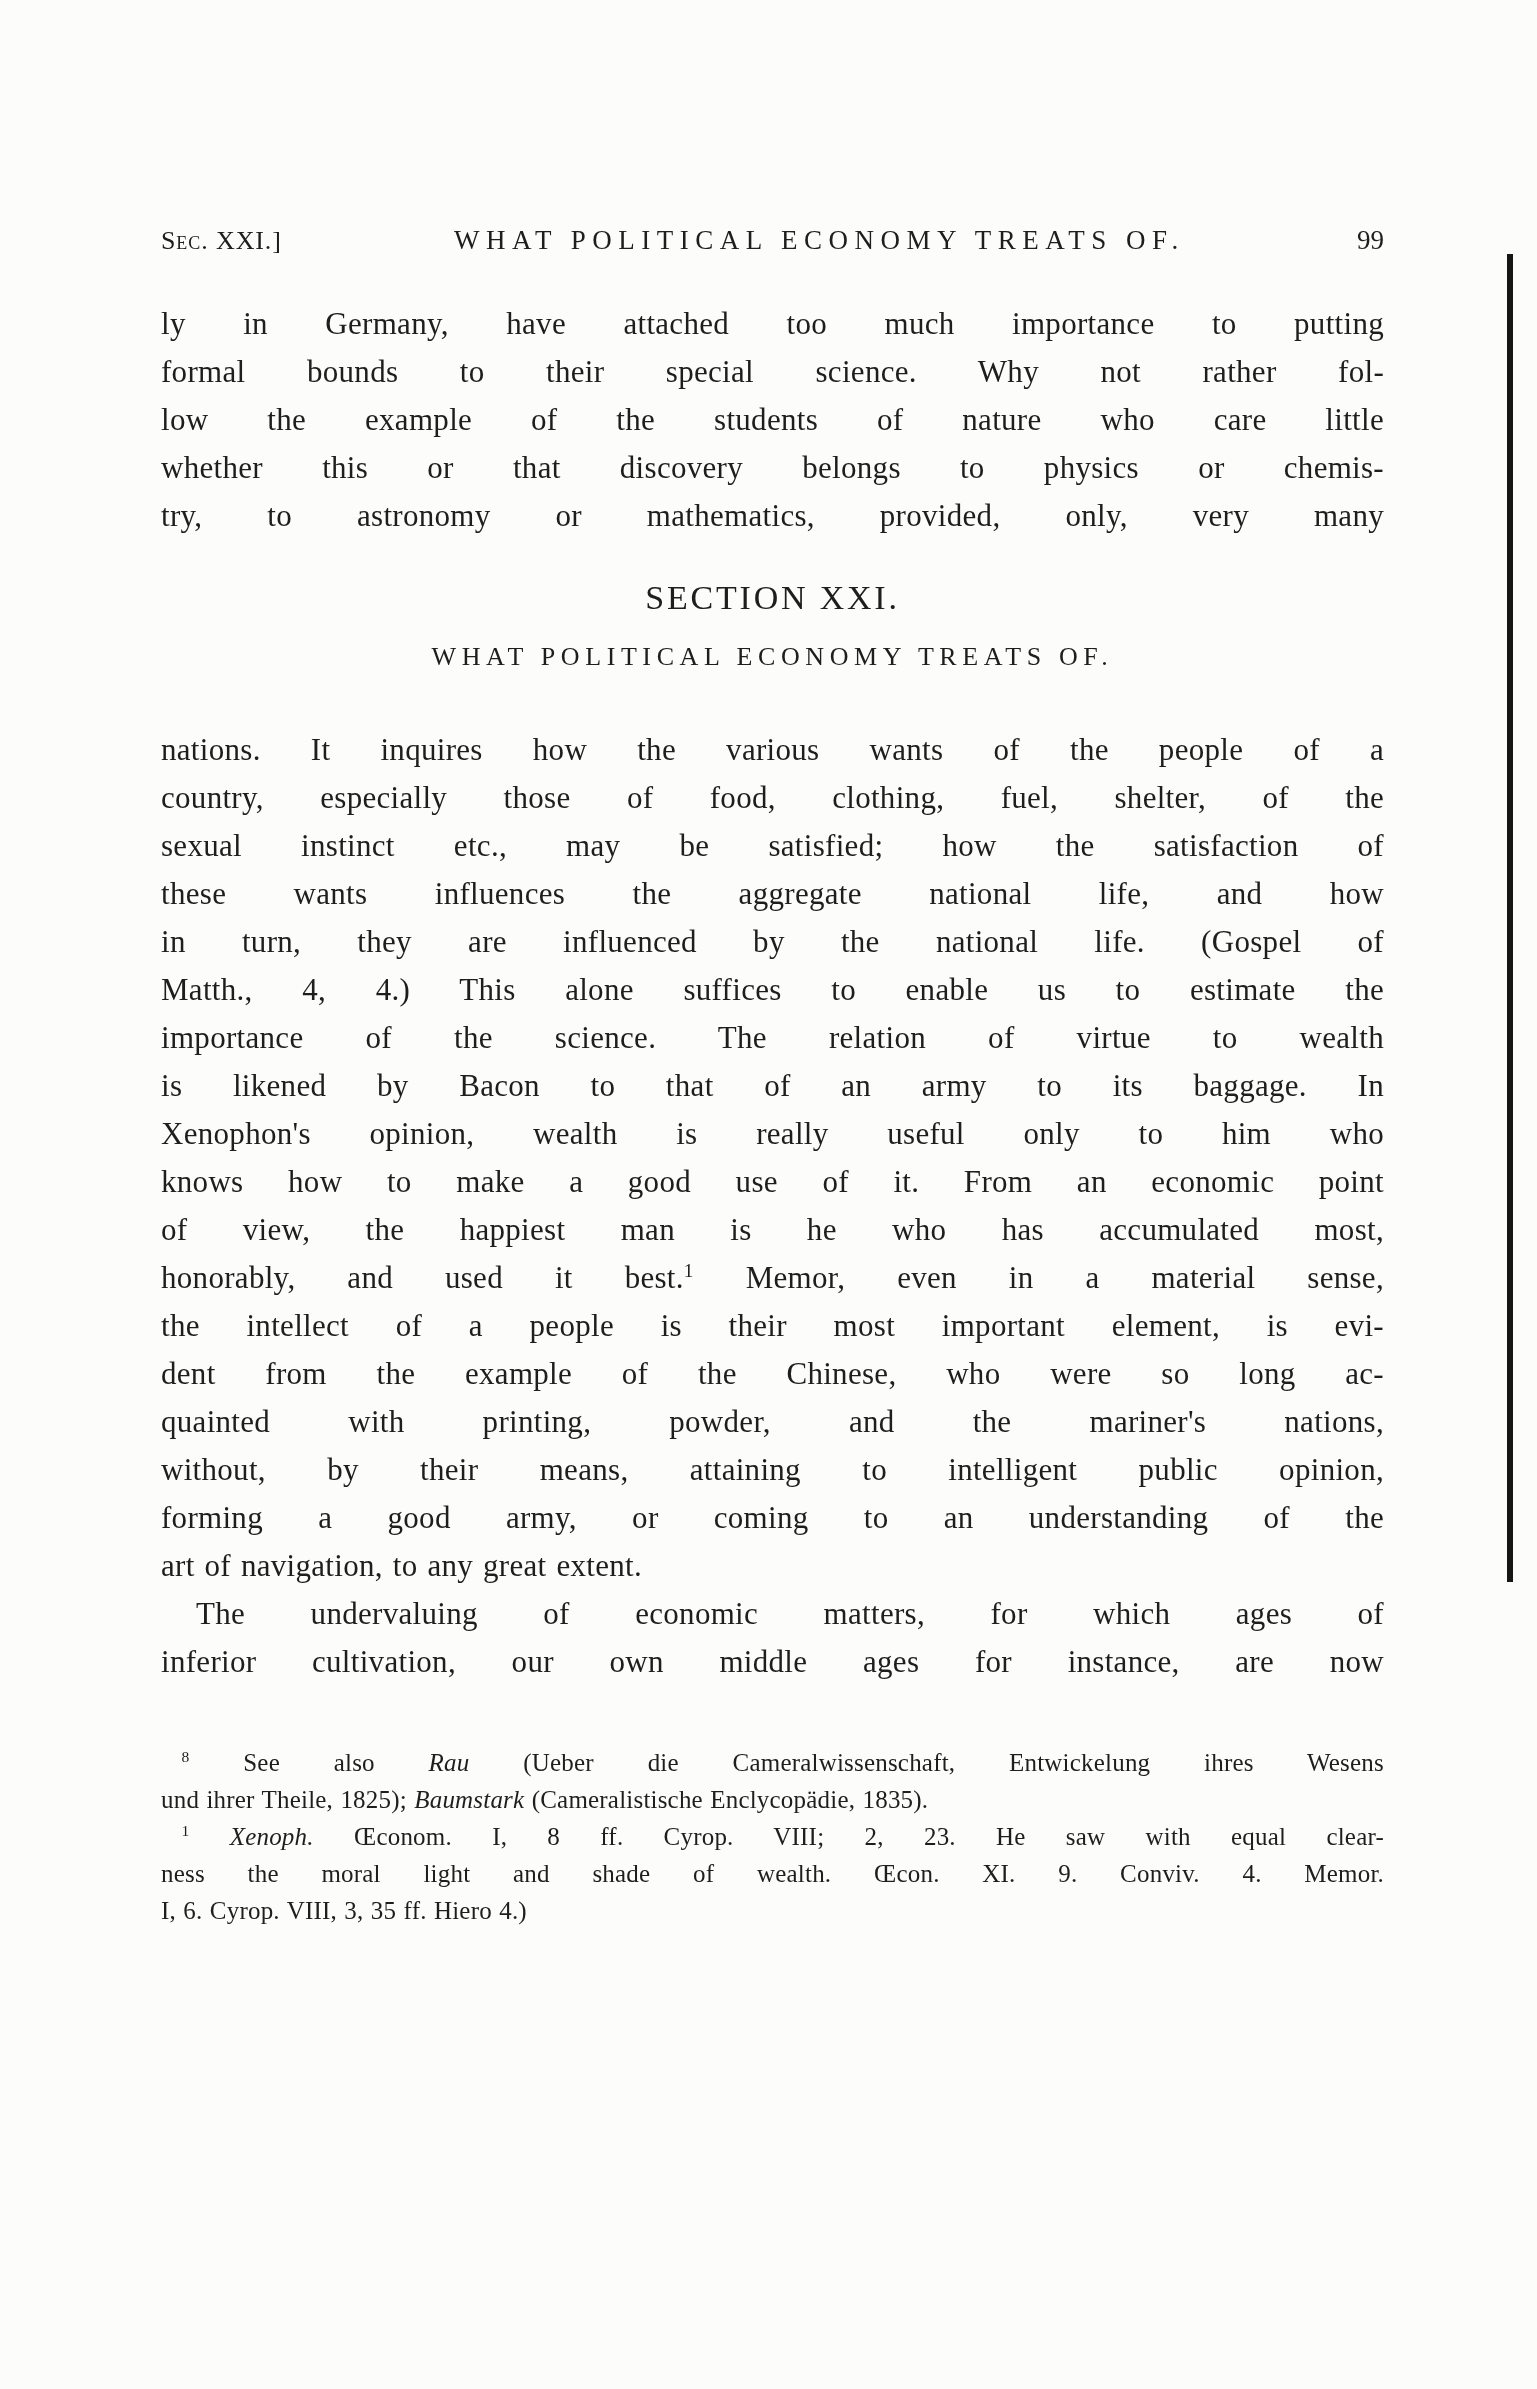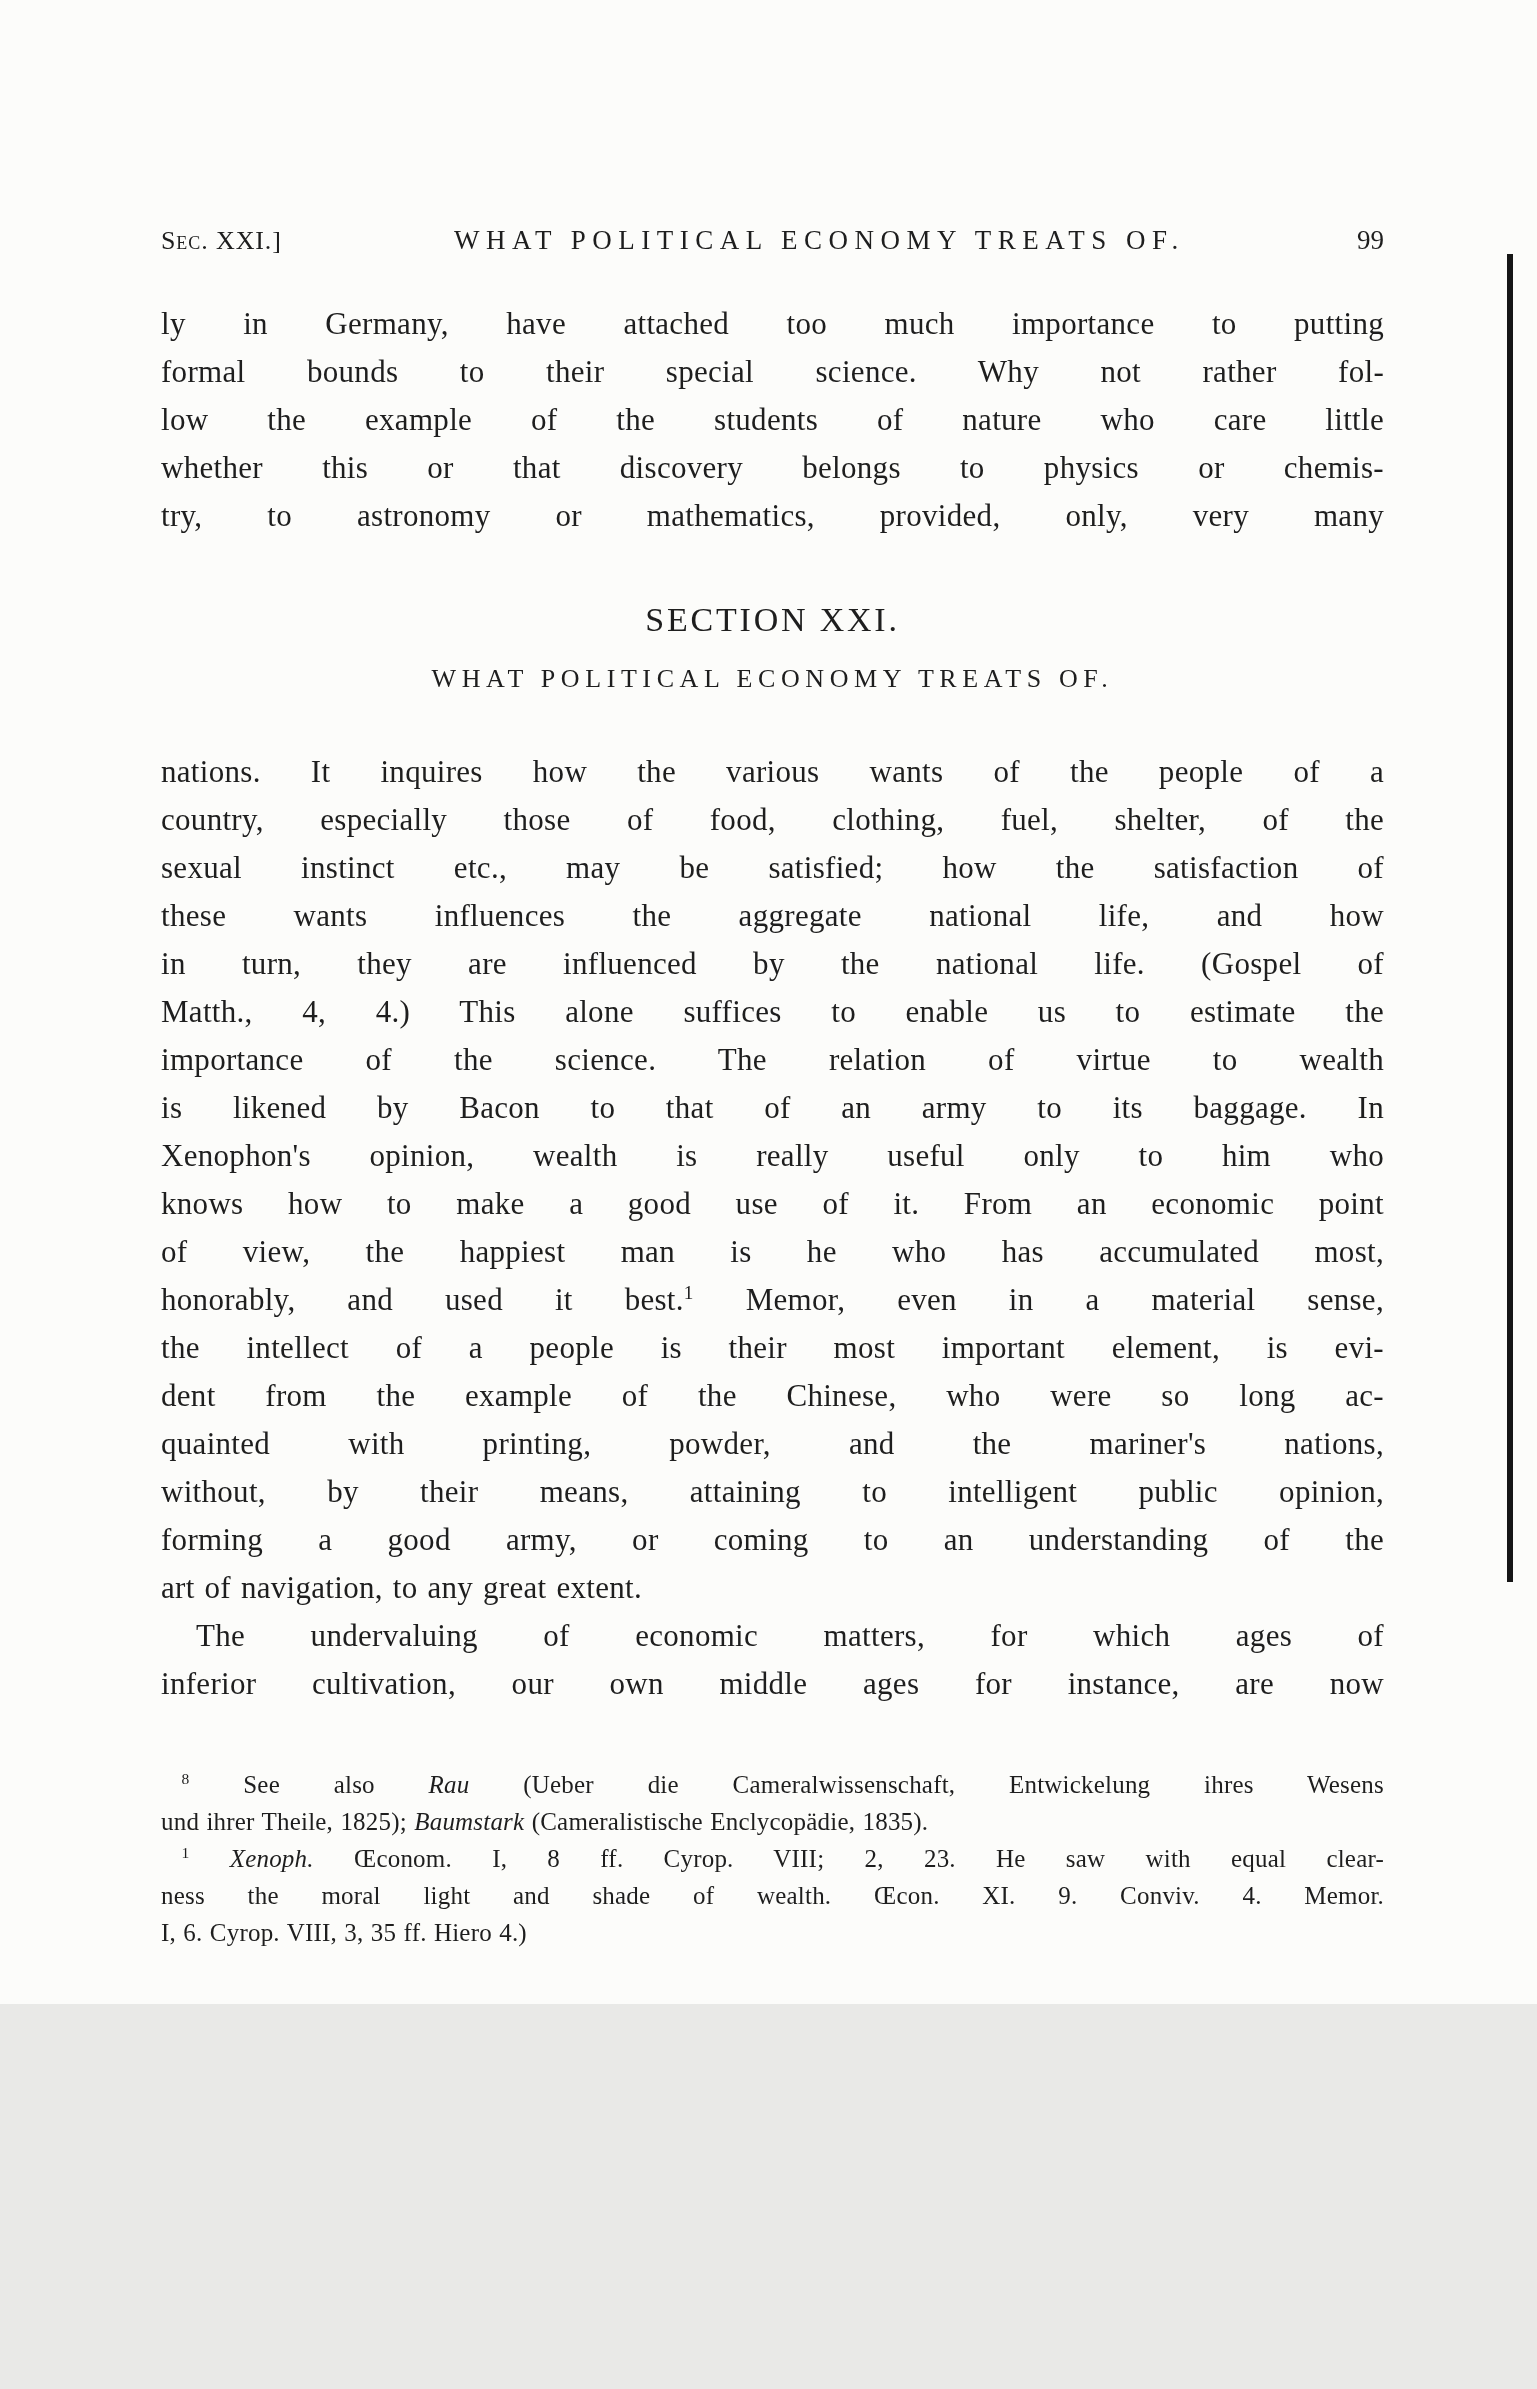--- a/index.html
+++ b/index.html
@@ -1,19 +1,19 @@
 <!DOCTYPE html>
 <html style="font-size:15px"><head>
 <meta charset="utf-8">
 <style>
   * { margin:0; padding:0; box-sizing:border-box; }
   html,body { background:#e9e9e7; }
   .page {
     position:relative;
-    width:1537px; height:2004px;
+    width:1537px; height:2389px;
     background:#fcfcfa;
     font-family:"Liberation Serif", serif;
     color:#1e1e1e;
     overflow:hidden;
   }
   .content { position:absolute; left:161px; top:224px; width:1223px; }
 
   .running-header {
     display:flex; justify-content:space-between; align-items:baseline;
     line-height:32px;
@@ -28,21 +28,21 @@
     text-align:justify; text-align-last:justify;
     white-space:normal;
   }
   .line-last   { text-align-last:left; }
   .line-indent { text-indent:35px; }
 
   .para-continuation { margin-top:43px; }
   .para-main         { margin-top:52px; }
 
   .section-heading {
-    margin-top:58px; text-align:center;
+    margin-top:36px; text-align:center;
     font-size:34px; font-weight:normal; letter-spacing:2.8px; line-height:43px;
   }
   .section-subheading {
     margin-top:20.5px; text-align:center;
     font-size:26px; font-weight:normal; letter-spacing:5.6px; line-height:34px;
   }
 
   .footnotes { margin-top:58px; }
   .footnote  { font-size:25px; letter-spacing:0.2px; word-spacing:0.9px; }
   .footnote .line { line-height:37px; height:37px;font-family:Liberation Serif, serif; }

